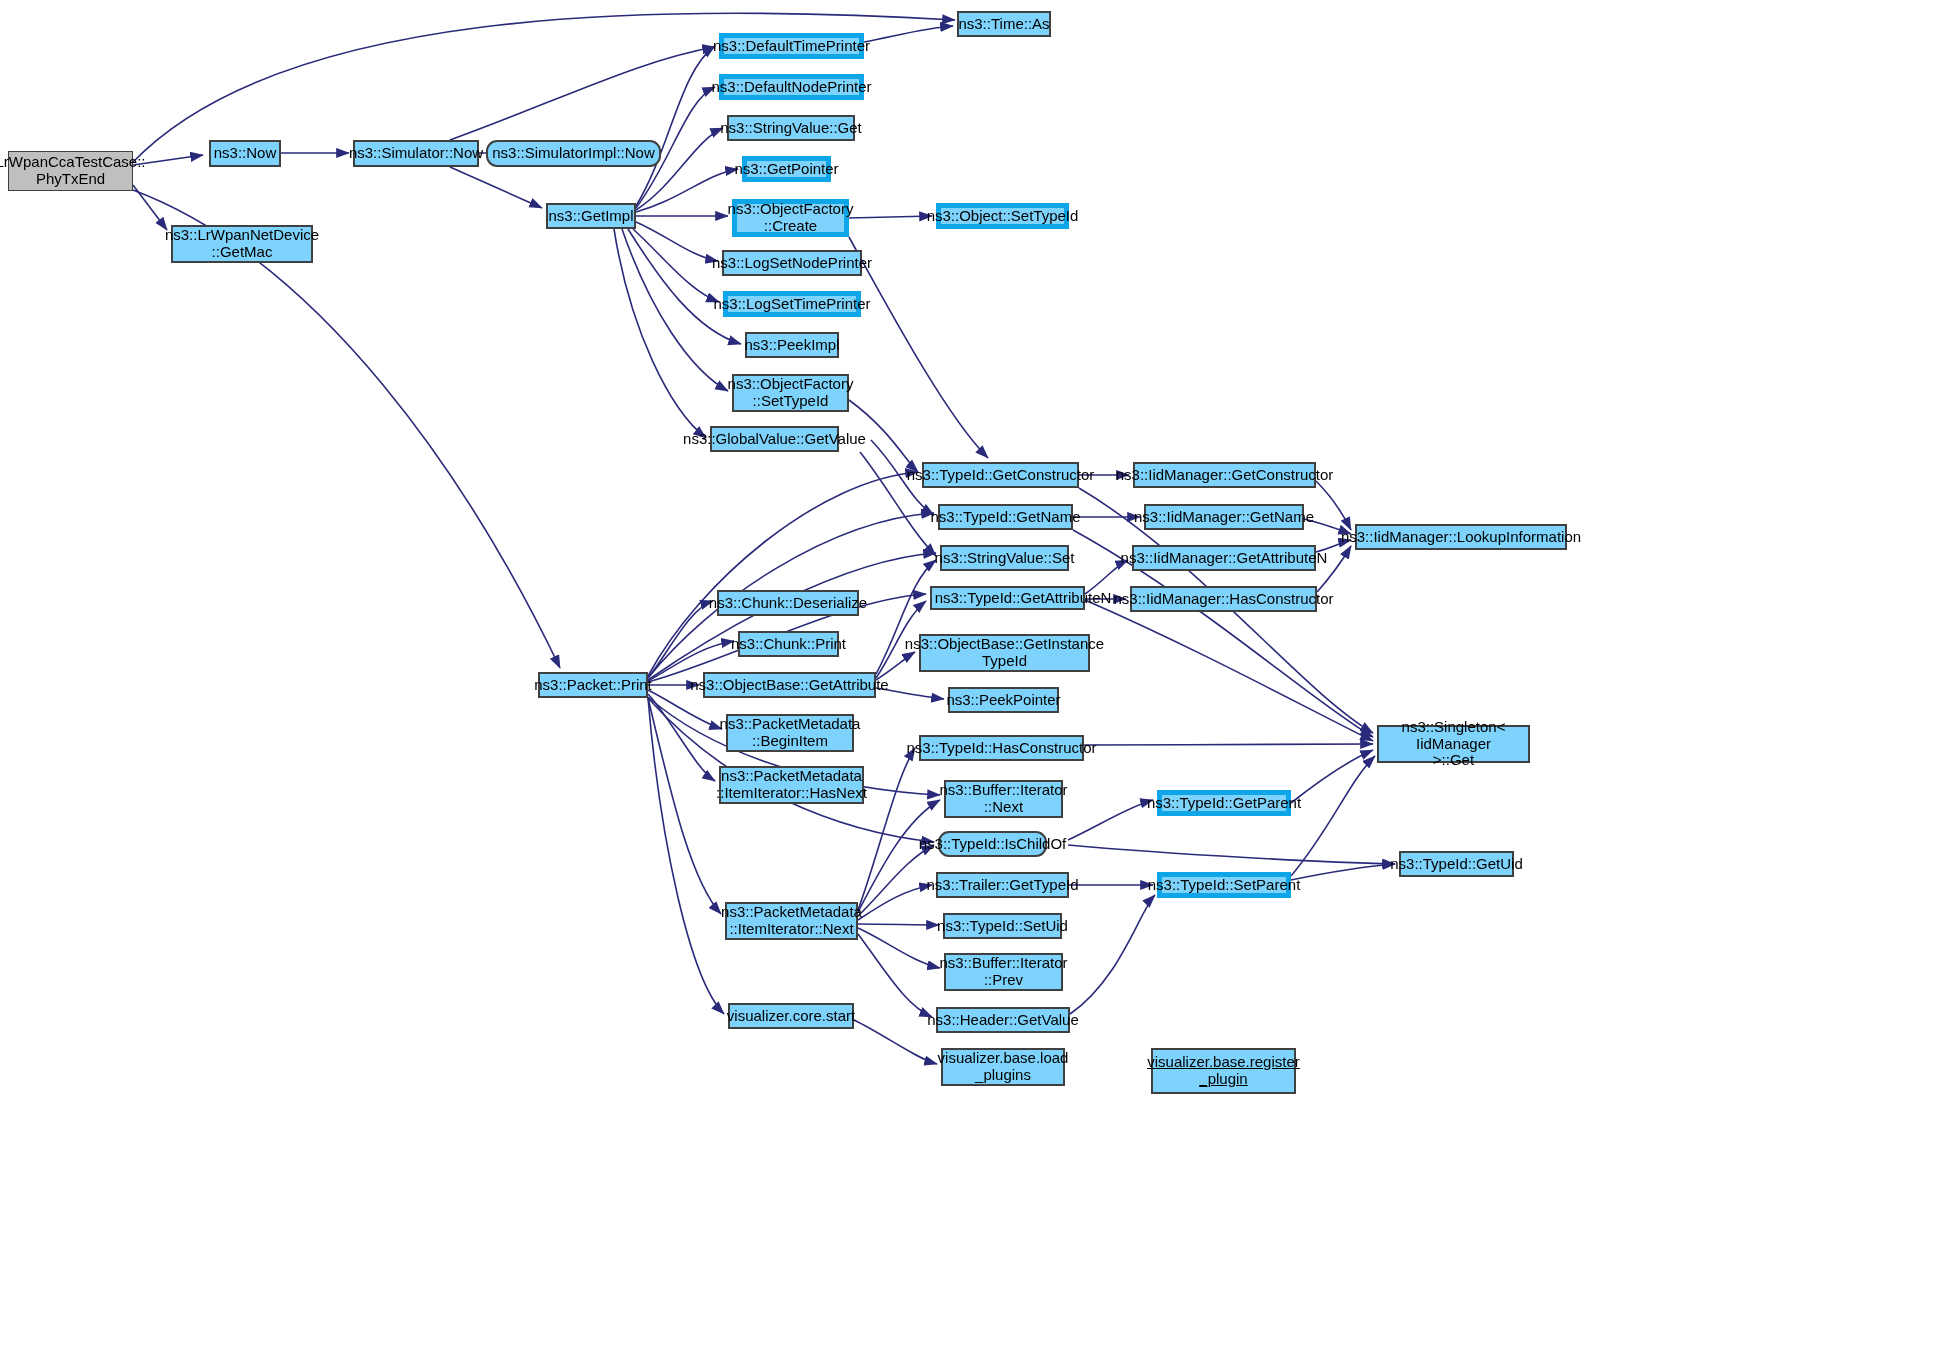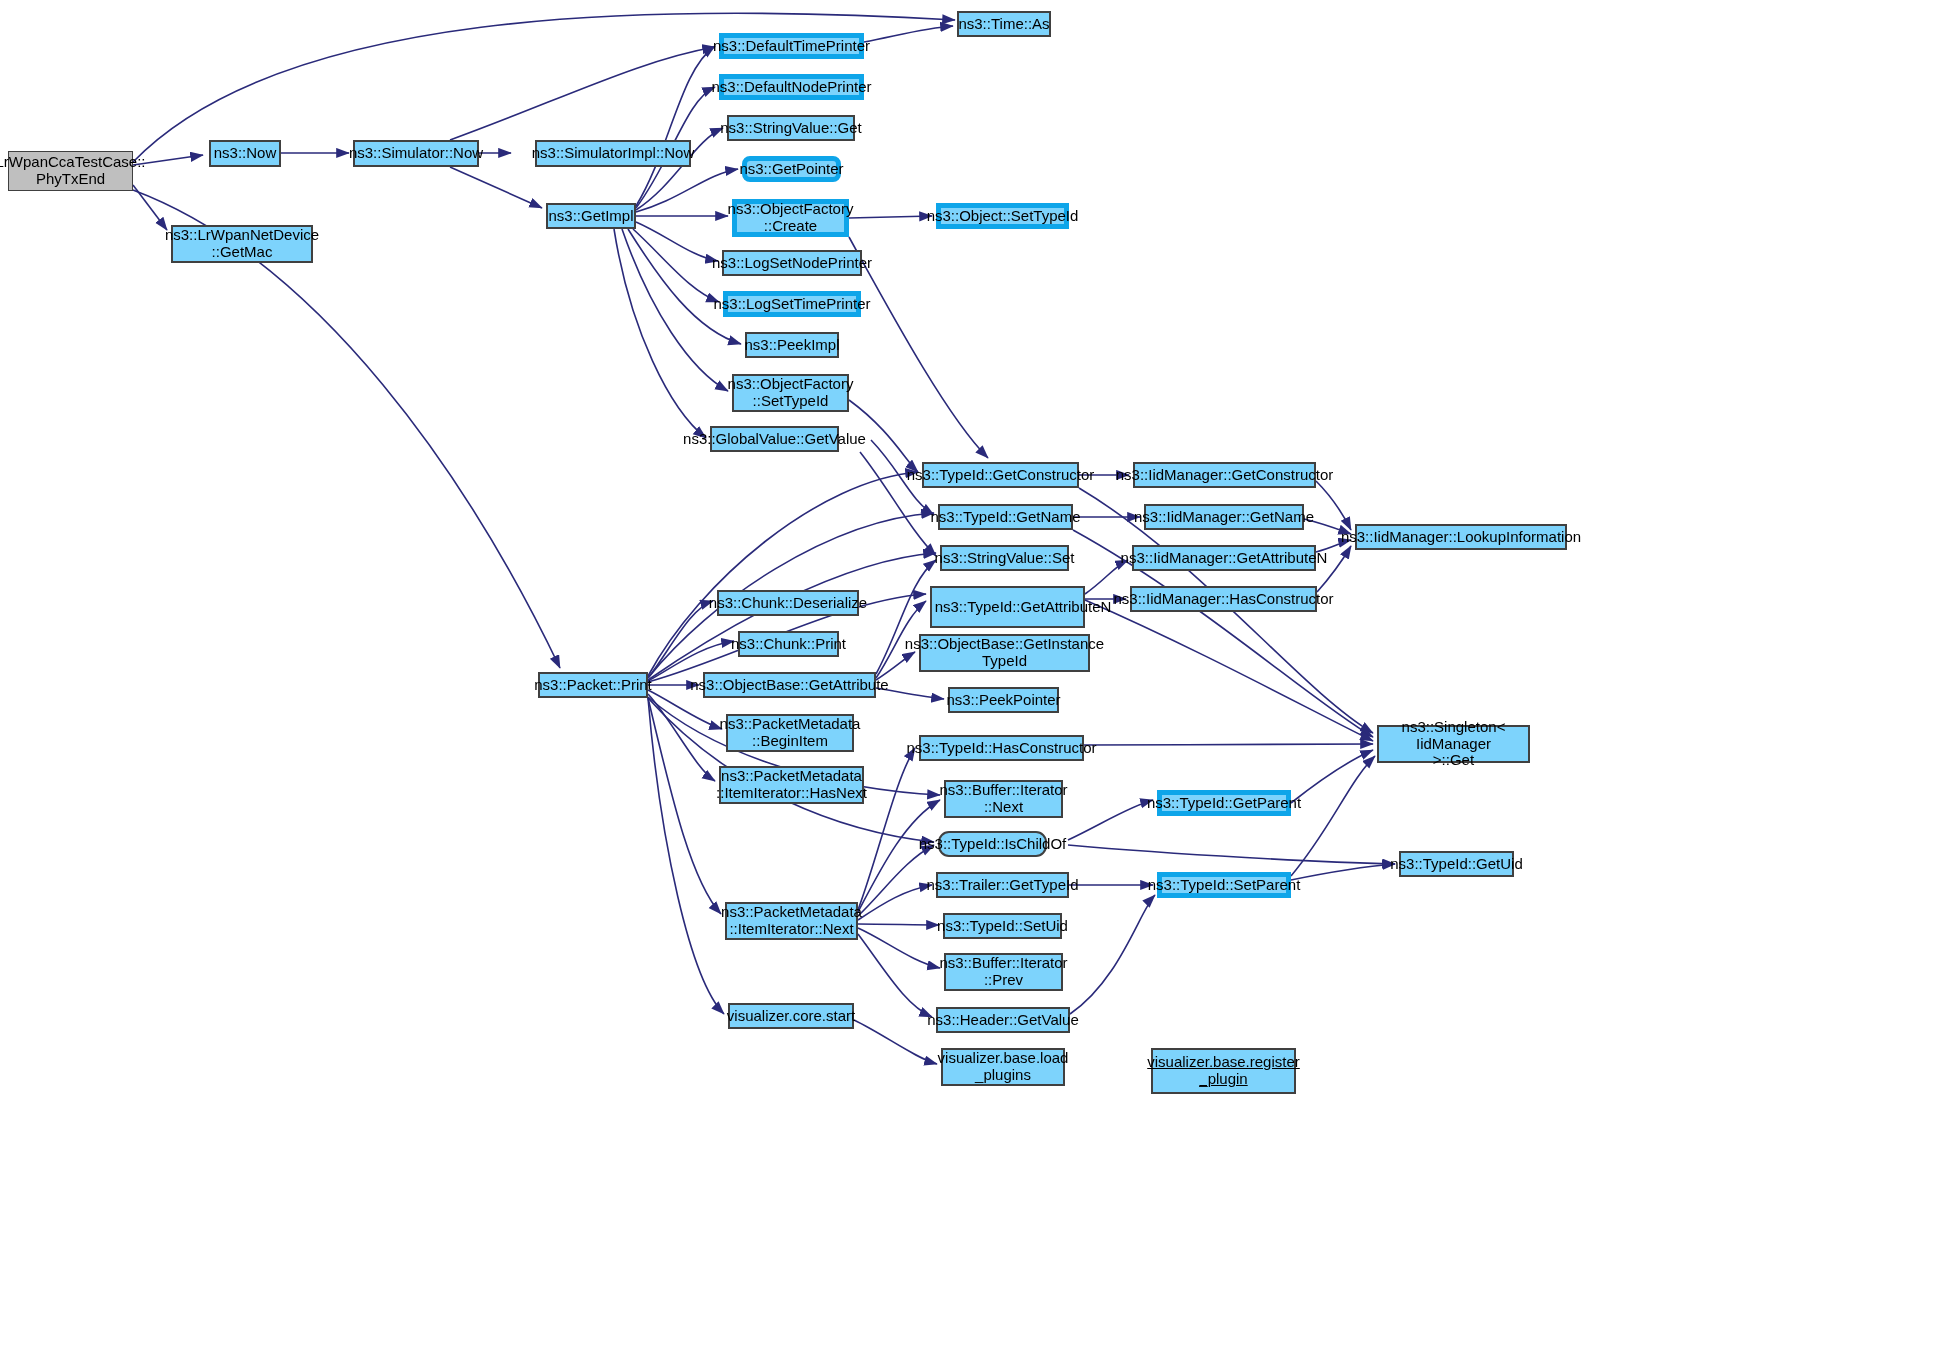--- a/index.html
+++ b/index.html
@@ -124,40 +124,40 @@
         <path d="M 854,1020 C 885,1035 915,1058 937,1064"></path>
       </g>
   </svg>
   <div id="node-layer">
       <div class="node root" style="left: 8px; top: 151px; width: 125px; height: 40px;">LrWpanCcaTestCase::
 PhyTxEnd</div>
       <div class="node thick" style="left: 209px; top: 140px; width: 72px; height: 27px;">ns3::Now</div>
       <div class="node thick" style="left: 171px; top: 225px; width: 142px; height: 38px;">ns3::LrWpanNetDevice
 ::GetMac</div>
       <div class="node thick" style="left: 353px; top: 140px; width: 126px; height: 27px;">ns3::Simulator::Now</div>
-      <div class="node thick" style="left: 535px; top: 140px; width: 156px; height: 27px;">ns3::SimulatorImpl::Now</div>
+      <div class="node thick" style="left: 486px; top: 140px; width: 175px; height: 27px; border-radius: 11px;">ns3::SimulatorImpl::Now</div>
       <div class="node thick" style="left: 546px; top: 203px; width: 90px; height: 26px;">ns3::GetImpl</div>
       <div class="node red" style="left: 719px; top: 33px; width: 145px; height: 26px;">ns3::DefaultTimePrinter</div>
       <div class="node red" style="left: 719px; top: 74px; width: 145px; height: 26px;">ns3::DefaultNodePrinter</div>
       <div class="node thick" style="left: 727px; top: 115px; width: 128px; height: 26px;">ns3::StringValue::Get</div>
-      <div class="node red" style="left: 742px; top: 156px; width: 99px; height: 26px; border-radius: 8px;">ns3::GetPointer</div>
+      <div class="node red" style="left: 742px; top: 156px; width: 89px; height: 26px;">ns3::GetPointer</div>
       <div class="node red" style="left: 732px; top: 199px; width: 117px; height: 38px;">ns3::ObjectFactory
 ::Create</div>
       <div class="node red" style="left: 936px; top: 203px; width: 133px; height: 26px;">ns3::Object::SetTypeId</div>
       <div class="node thick" style="left: 722px; top: 250px; width: 140px; height: 26px;">ns3::LogSetNodePrinter</div>
       <div class="node red" style="left: 723px; top: 291px; width: 138px; height: 26px;">ns3::LogSetTimePrinter</div>
       <div class="node thick" style="left: 745px; top: 332px; width: 94px; height: 26px;">ns3::PeekImpl</div>
       <div class="node thick" style="left: 732px; top: 374px; width: 117px; height: 38px;">ns3::ObjectFactory
 ::SetTypeId</div>
       <div class="node thick" style="left: 710px; top: 426px; width: 129px; height: 26px;">ns3::GlobalValue::GetValue</div>
       <div class="node thick" style="left: 957px; top: 11px; width: 94px; height: 26px;">ns3::Time::As</div>
       <div class="node thick" style="left: 922px; top: 462px; width: 157px; height: 26px;">ns3::TypeId::GetConstructor</div>
       <div class="node thick" style="left: 938px; top: 504px; width: 135px; height: 26px;">ns3::TypeId::GetName</div>
       <div class="node thick" style="left: 940px; top: 545px; width: 129px; height: 26px;">ns3::StringValue::Set</div>
-      <div class="node thick" style="left: 930px; top: 586px; width: 155px; height: 42px; padding-left: 36px;">ns3::TypeId::GetAttributeN</div>
+      <div class="node thick" style="left: 930px; top: 586px; width: 155px; height: 24px; padding-left: 36px;">ns3::TypeId::GetAttributeN</div>
       <div class="node thick" style="left: 1133px; top: 462px; width: 183px; height: 26px;">ns3::IidManager::GetConstructor</div>
       <div class="node thick" style="left: 1144px; top: 504px; width: 160px; height: 26px;">ns3::IidManager::GetName</div>
       <div class="node thick" style="left: 1132px; top: 545px; width: 184px; height: 26px;">ns3::IidManager::GetAttributeN</div>
       <div class="node thick" style="left: 1130px; top: 586px; width: 187px; height: 26px;">ns3::IidManager::HasConstructor</div>
       <div class="node thick" style="left: 1355px; top: 524px; width: 212px; height: 26px;">ns3::IidManager::LookupInformation</div>
       <div class="node thick" style="left: 1377px; top: 725px; width: 153px; height: 38px;">ns3::Singleton&lt; IidManager
 &gt;::Get</div>
       <div class="node thick" style="left: 717px; top: 590px; width: 142px; height: 26px;">ns3::Chunk::Deserialize</div>
       <div class="node thick" style="left: 738px; top: 631px; width: 101px; height: 26px;">ns3::Chunk::Print</div>
       <div class="node thick" style="left: 538px; top: 672px; width: 110px; height: 26px;">ns3::Packet::Print</div>

